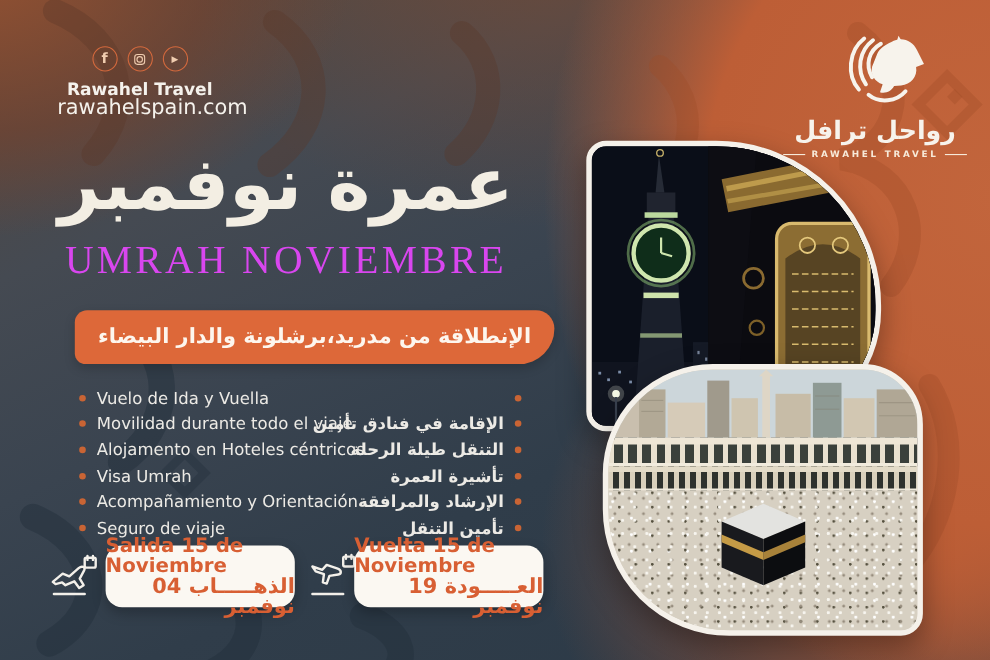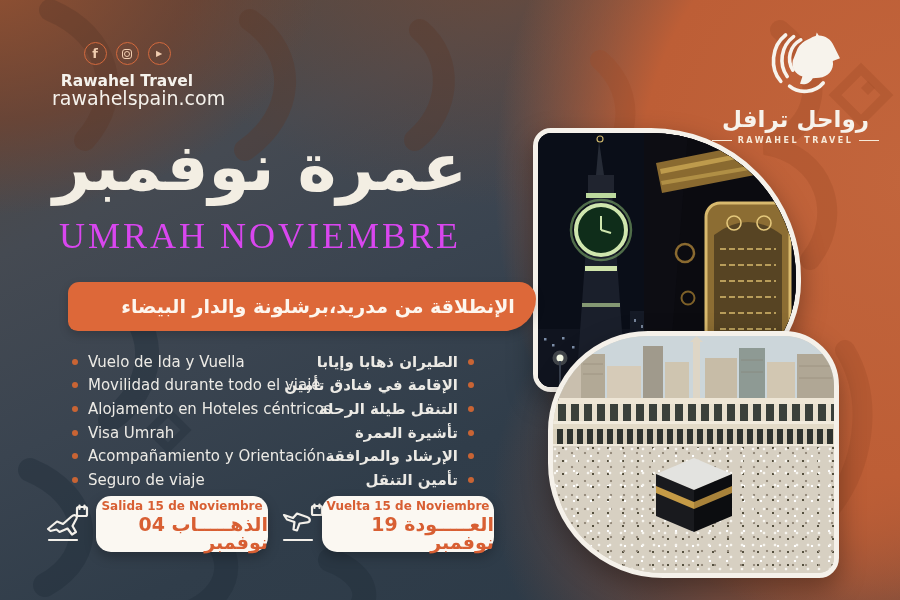--- a/index.html
+++ b/index.html
@@ -40,21 +40,21 @@
   .title-ar{position:absolute;left:40px;top:112px;width:440px;z-index:5;text-align:center;
     font-size:66px;line-height:112px;font-weight:bold;color:#f3eee3;}
   .title-en{position:absolute;left:40px;top:216px;width:440px;z-index:5;text-align:center;
     font-family:"Liberation Serif","DejaVu Serif",serif;font-size:36px;line-height:40px;
     letter-spacing:3px;color:#d946ef;}
 
   
   .banner{position:absolute;left:68px;top:282px;width:436px;height:49px;z-index:5;
     background:#dd6839;border-radius:16px 24px 46px 14px;color:#fdf6ee;
     font-size:19px;font-weight:bold;line-height:49px;text-align:center;direction:rtl;
-    box-shadow:0 4px 10px rgba(0,0,0,0.18);padding-left:32px;}
+    box-shadow:0 4px 10px rgba(0,0,0,0.18);}
 
   
   .features{position:absolute;left:72px;top:350px;width:402px;height:145px;z-index:5;}
   .features ul{list-style:none;margin:0;padding:0;position:absolute;top:0;}
   .feat-es{left:0;}
   .feat-ar{right:0;direction:rtl;text-align:right;}
   .features li{height:23.6px;display:flex;align-items:center;
     font-size:15px;font-weight:400;color:#eceae5;white-space:nowrap;}
   .feat-ar li{font-weight:bold;justify-content:flex-start;}
   .dot{width:6px;height:6px;border-radius:50%;background:#c96434;flex:0 0 auto;
@@ -63,21 +63,21 @@
   
   .schedule{position:absolute;left:0;top:0;z-index:5;}
   .sched-icon{position:absolute;}
   .dep-icon{left:44px;top:501px;}
   .arr-icon{left:279px;top:501px;}
   .chip{position:absolute;top:496px;width:172px;height:56px;background:#fbf8f2;border-radius:15px;
     display:flex;flex-direction:column;align-items:center;justify-content:center;
     color:#d85f33;box-shadow:0 5px 12px rgba(0,0,0,0.25);}
   .chip1{left:96px;}
   .chip2{left:322px;}
-  .chip-line1{font-size:12px;font-weight:bold;line-height:18px;}
+  .chip-line1{font-size:18px;font-weight:bold;line-height:18px;}
   .chip-line2{font-size:19px;font-weight:bold;line-height:18px;direction:rtl;}
 
   
   .photo{position:absolute;border:5px solid #f5f1ea;overflow:hidden;
     box-shadow:0 10px 26px rgba(0,0,0,0.35);box-sizing:border-box;}
   .photo1{left:533px;top:128px;width:268px;height:264px;z-index:3;
     border-radius:18px 150px 110px 18px;background:#0a0e18;}
   .photo2{left:548px;top:331px;width:291px;height:247px;z-index:4;
     border-radius:100px 55px 20px 115px;background:#d7d0c2;}
   .photo svg{display:block;}
@@ -199,21 +199,20 @@
           <span>Acompañamiento y Orientación</span>
         </li>
       <li>
           <span class="dot"></span>
           <span>Seguro de viaje</span>
         </li>
     </ul>
     <ul class="feat-ar" dir="rtl">
       <li>
           <span class="dot"></span>
-          <span>الطيران ذهابا وإيابا</span>
         </li>
       <li>
           <span class="dot"></span>
           <span>الإقامة في فنادق تأمين</span>
         </li>
       <li>
           <span class="dot"></span>
           <span>التنقل طيلة الرحلة</span>
         </li>
       <li>

